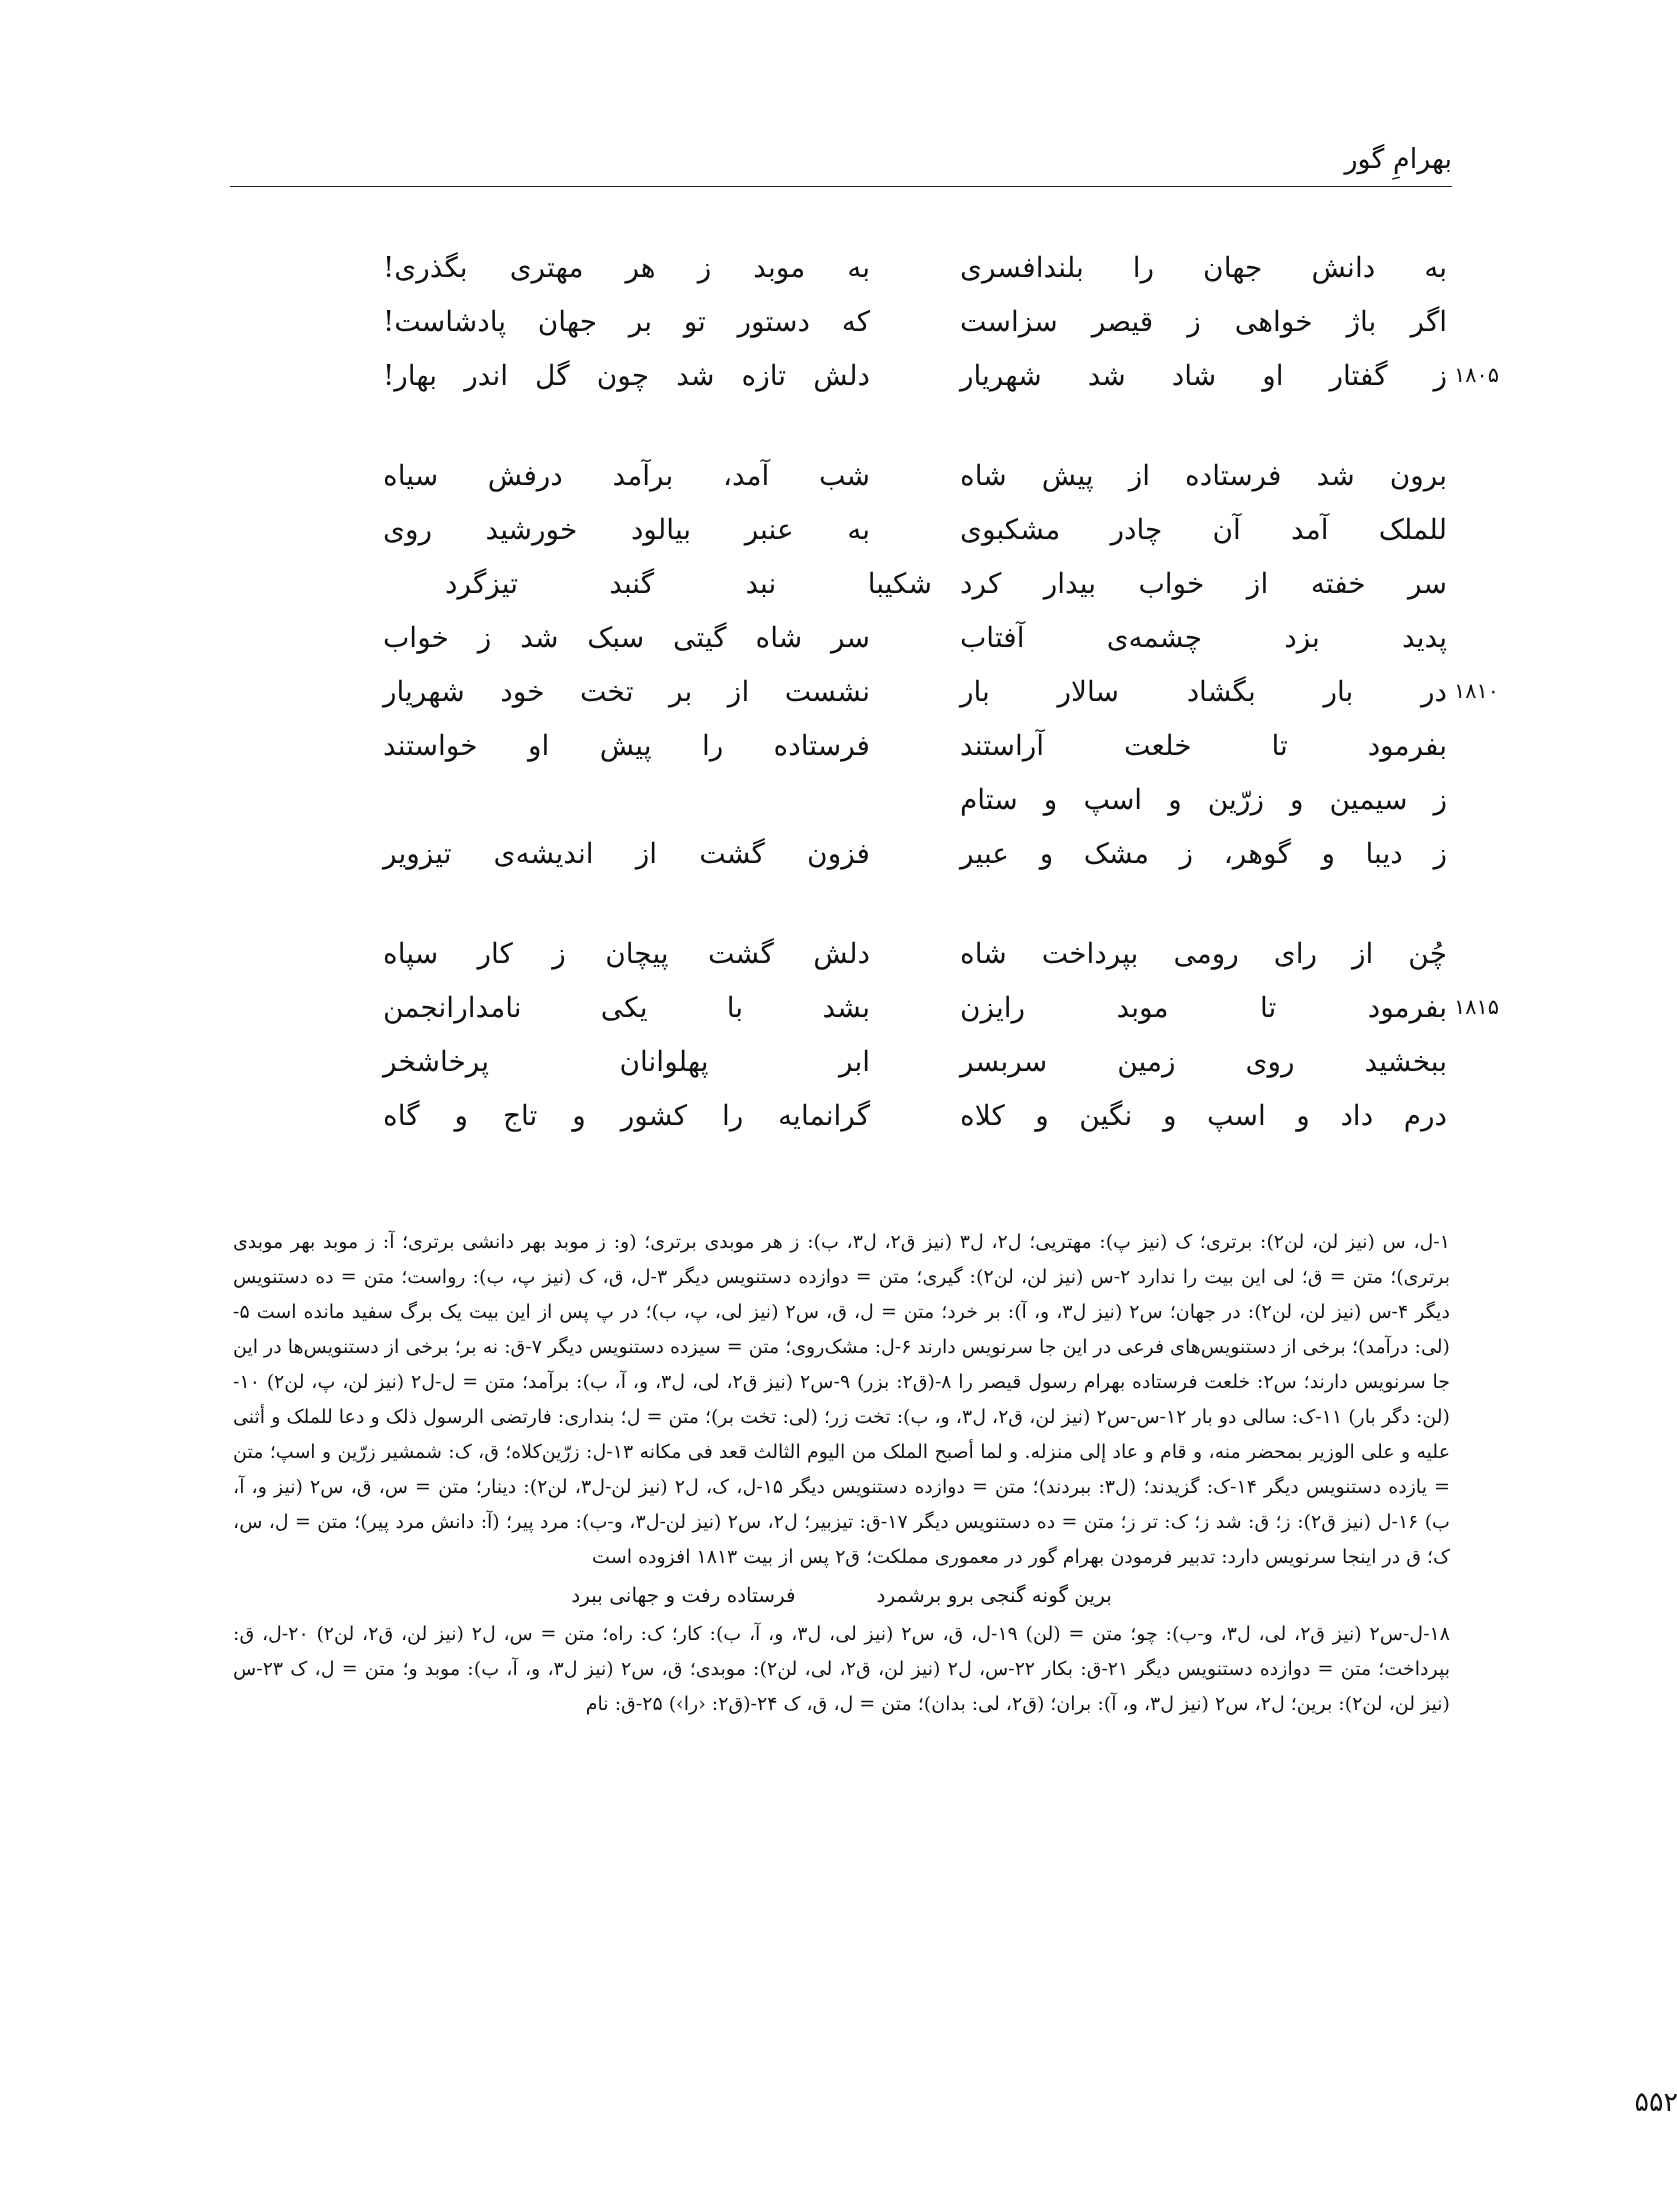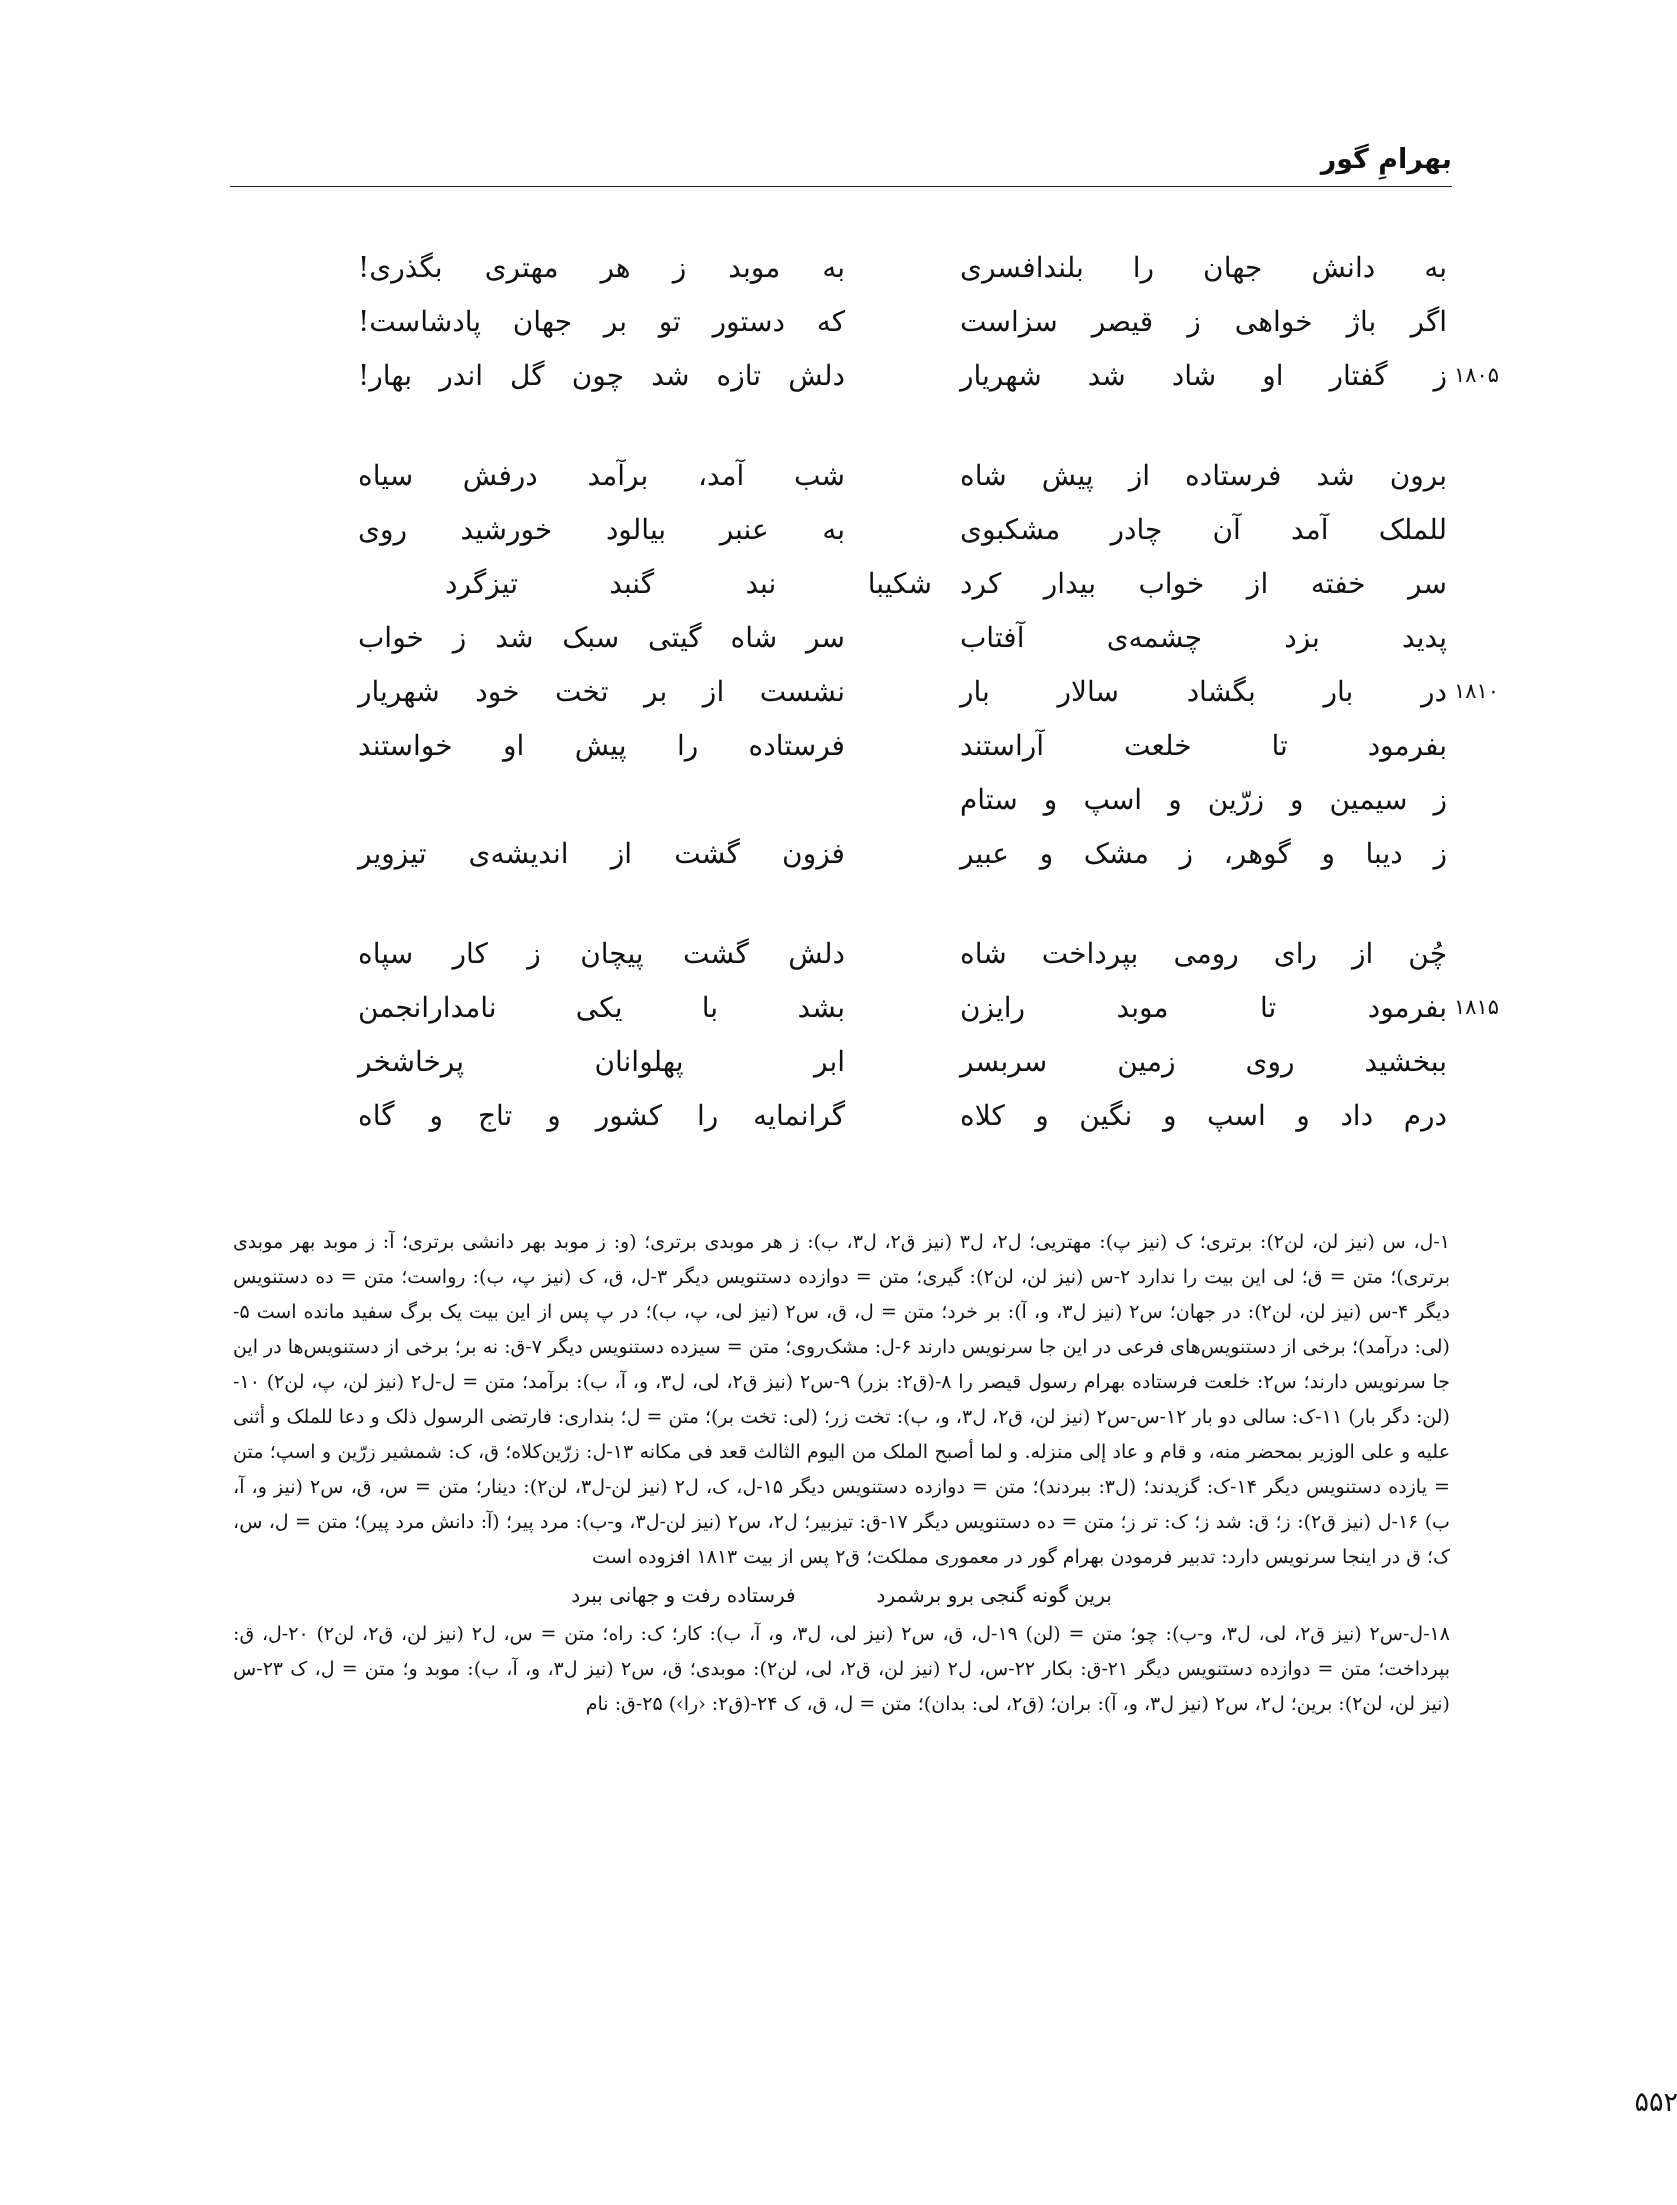--- a/index.html
+++ b/index.html
@@ -2,21 +2,21 @@
 <html style="font-size:10.8px"><head>
   <meta charset="utf-8">
   <style>
     html, body { margin: 0; padding: 0; background: #ffffff; }
     body {
       width: 1678px; height: 2205px; position: relative; overflow: hidden;
       font-family: "DejaVu Serif", serif; color: #111;
     }
     .running-head {
       position: absolute; top: 143px; right: 226px;
-      font-family: "DejaVu Sans", sans-serif; font-weight: bold;
+      font-family: "DejaVu Sans", sans-serif; font-weight: normal;
       font-size: 27px; direction: rtl;
     }
     .head-rule {
       position: absolute; top: 186px; left: 230px; right: 226px;
       height: 0; border-top: 1.4px solid #222;
     }
     .verse-area {
       position: absolute; top: 240px; left: 325px; width: 1122px;
       direction: rtl;
     }
@@ -26,21 +26,21 @@
       height: 54px; align-items: center;
     }
     .verse-num {
       position: absolute; right: -81px; width: 74px; text-align: left;
       font-size: 21px; direction: rtl;
     }
     .hemistich {
       width: 487px; font-size: 28px; text-align: justify;
       text-align-last: justify; white-space: nowrap; margin-left: 28px;
     }
-    .hemistich.first { margin-left: 115px; }
+    .hemistich.first { margin-left: 90px; }
     .footnotes {
       position: absolute; top: 1224px; left: 233px; width: 1217px;
       direction: rtl; font-size: 19px; line-height: 35px;
       text-align: justify;
     }
     .footnotes .fn-line { white-space: normal; }
     .inset-verse {
       display: flex; justify-content: center; gap: 81px;
       font-size: 20px; margin: 4px 0 2.7px 0;
     }

